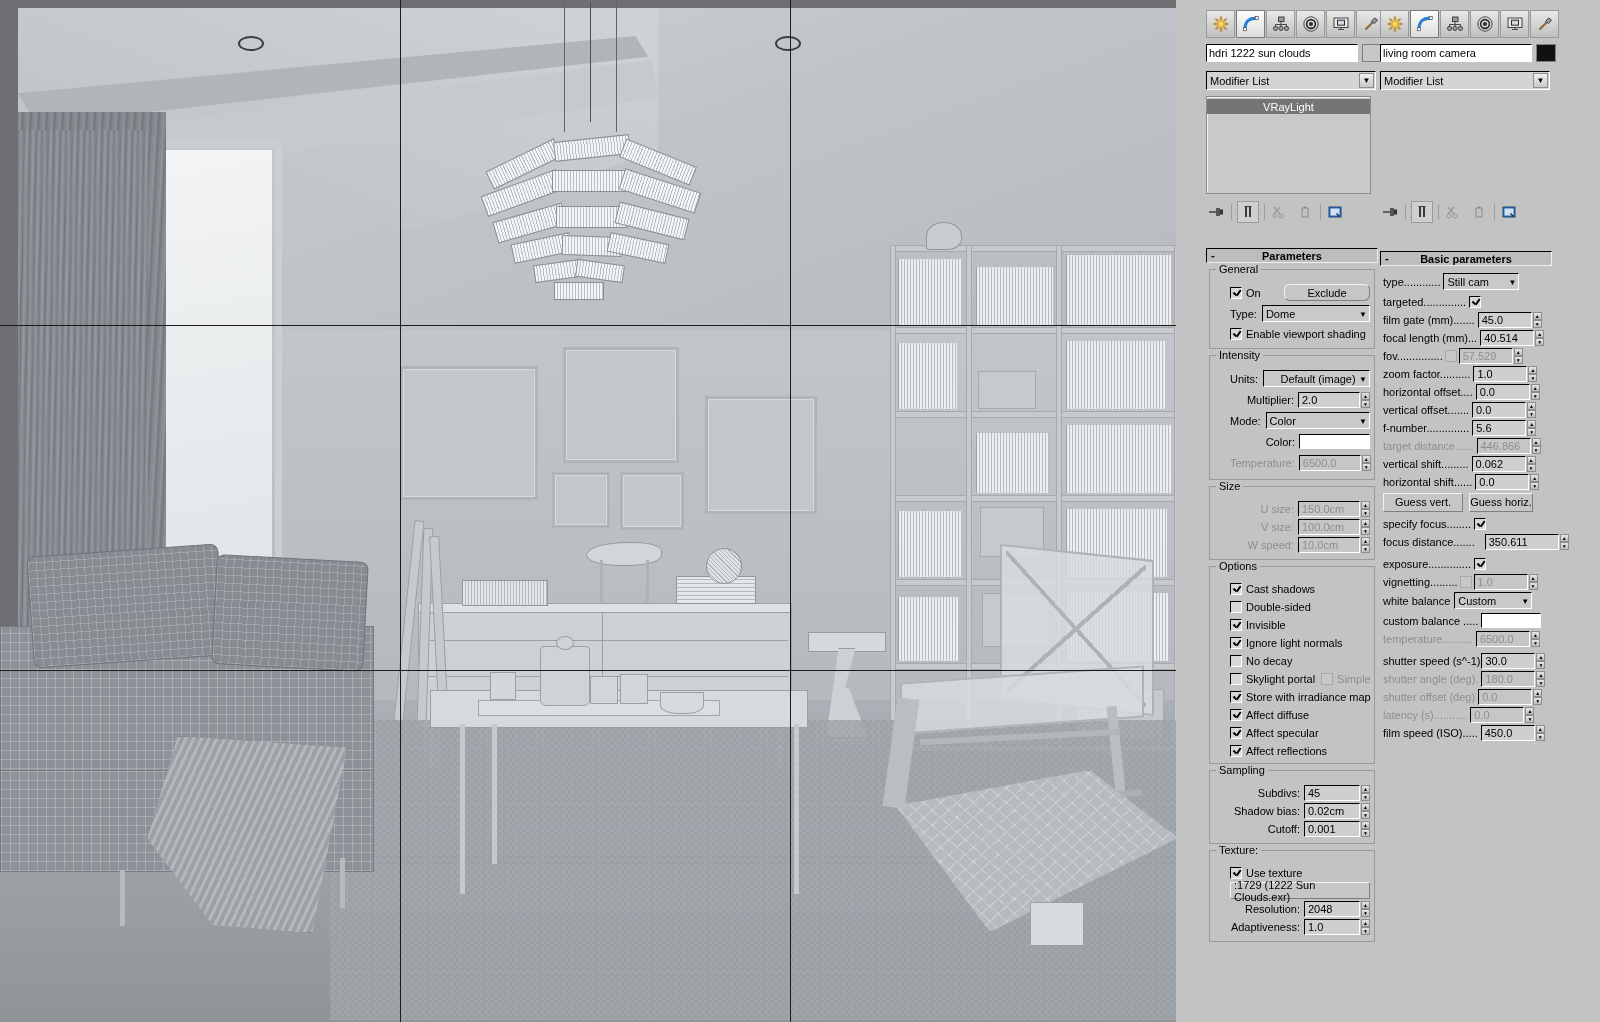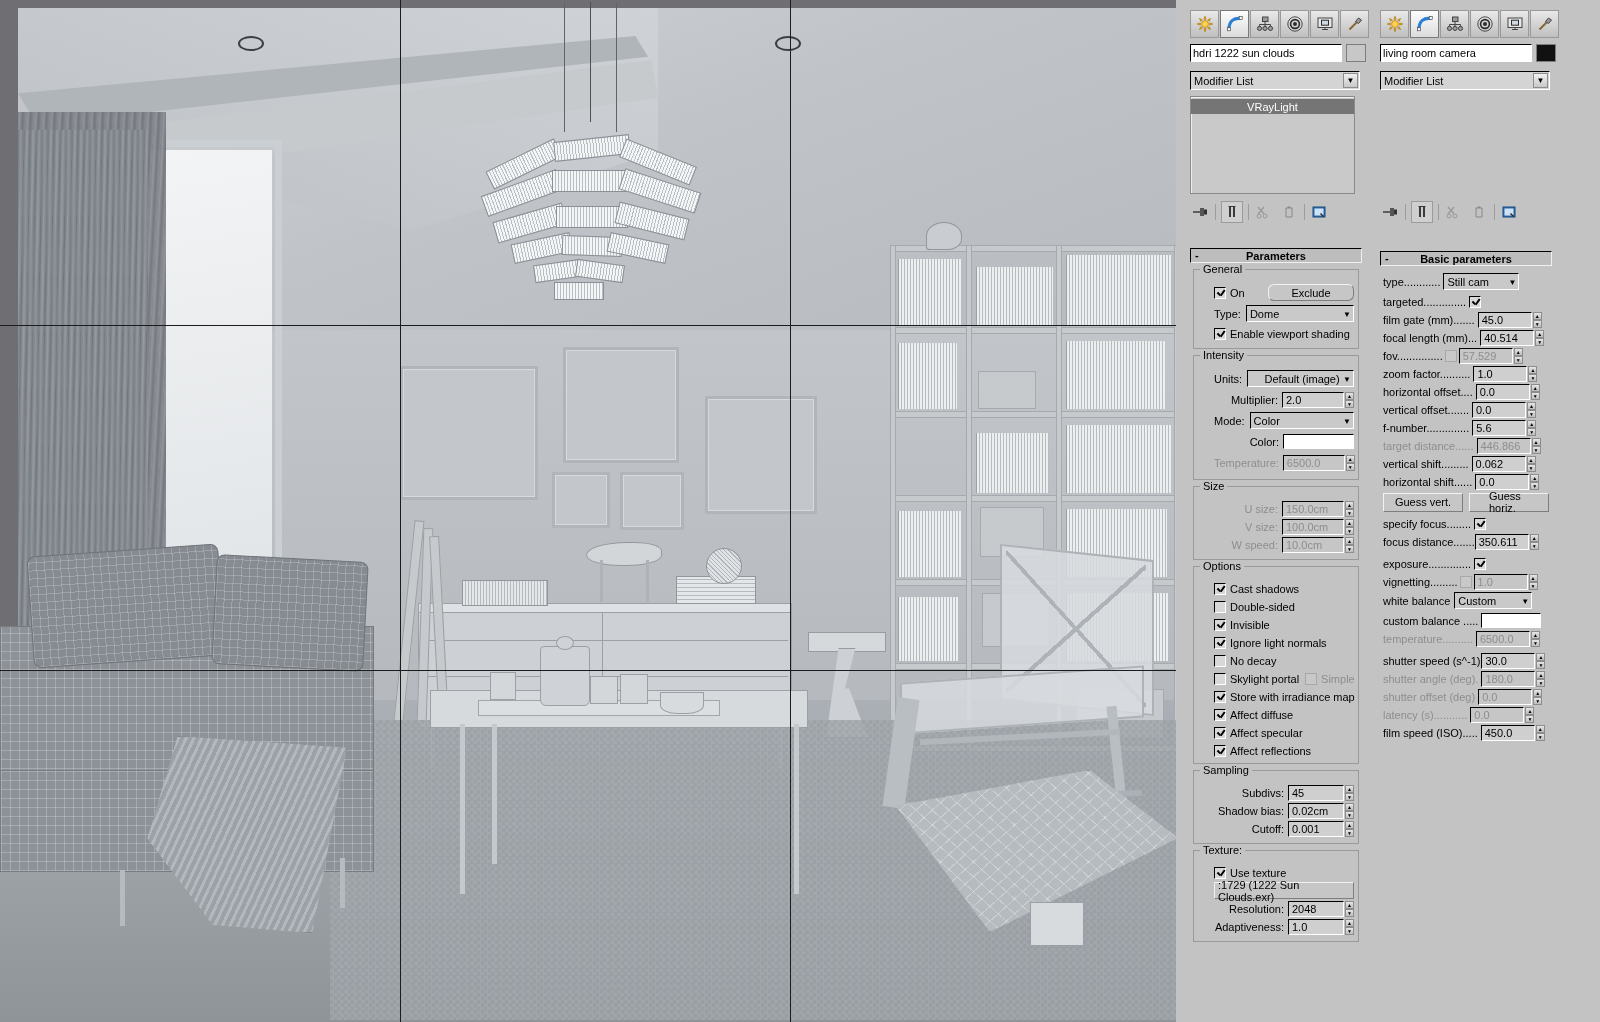--- a/index.html
+++ b/index.html
@@ -56,21 +56,21 @@
   .rug{position:absolute;left:330px;top:720px;width:846px;height:300px;
     background:repeating-conic-gradient(from 0deg at 50% 50%,#a3a8ad 0% 25%,#9aa0a5 0% 50%);
     background-size:7px 7px;opacity:.85;}
 
   .chair{position:absolute;border:2px solid #aeb3b8;background:rgba(215,219,222,.85);}
 
   
   #panels{position:absolute;left:1176px;top:0;width:424px;height:1022px;background:#c3c3c3;
     font-family:"Liberation Sans",sans-serif;font-size:11px;color:#000;}
   .col{position:absolute;top:0;width:188px;height:1022px;}
-  #colL{left:14px;}
+  #colL{left:30px;}
   #colR{left:204px;}
 
   .tabrow{position:absolute;top:10px;left:0;display:flex;gap:1px;height:30px;}
   .tabbtn{width:29px;height:28px;background:linear-gradient(180deg,#e9e9e9,#bfbfbf);border:1px solid #9a9a9a;
     display:flex;align-items:center;justify-content:center;box-sizing:border-box;}
   .tabbtn.sel{background:linear-gradient(180deg,#fdfdfd,#dcdcdc);border-color:#7a7a7a;}
 
   .namerow{position:absolute;top:44px;left:0;display:flex;align-items:center;gap:4px;}
   .namefield{width:152px;height:18px;background:#fff;border:1px solid #000;border-right-color:#fff;border-bottom-color:#fff;
     box-sizing:border-box;font-size:11px;padding:1px 2px;display:flex;align-items:center;}
@@ -803,31 +803,31 @@
             <span class="lbl">horizontal shift......</span>
             <div class="num" style="width:54px;margin-left:3px;">0.0</div>
             <div class="spin">
                 <div>▲</div>
                 <div>▼</div>
               </div>
           </div>
 
           <div class="row" style="height:22px;">
             <div class="btn" style="width:80px;height:19px;">Guess vert.</div>
-            <div class="btn" style="width:80px;height:19px;margin-left:6px;padding-left:19px;">Guess horiz.</div>
+            <div class="btn" style="width:64px;height:19px;margin-left:6px;">Guess horiz.</div>
           </div>
 
           <div class="row tight">
             <span class="lbl">specify focus........</span>
             <div class="cb on" style="margin-left:3px;"></div>
           </div>
 
           <div class="row tight">
             <span class="lbl">focus distance.......</span>
-            <div class="num" style="width:54px;margin-left:0;">350.611</div>
+            <div class="num" style="width:74px;margin-left:10px;">350.611</div>
             <div class="spin">
                 <div>▲</div>
                 <div>▼</div>
               </div>
           </div>
 
           <div class="row tight" style="margin-top:5px;">
             <span class="lbl">exposure..............</span>
             <div class="cb on" style="margin-left:3px;"></div>
           </div>

